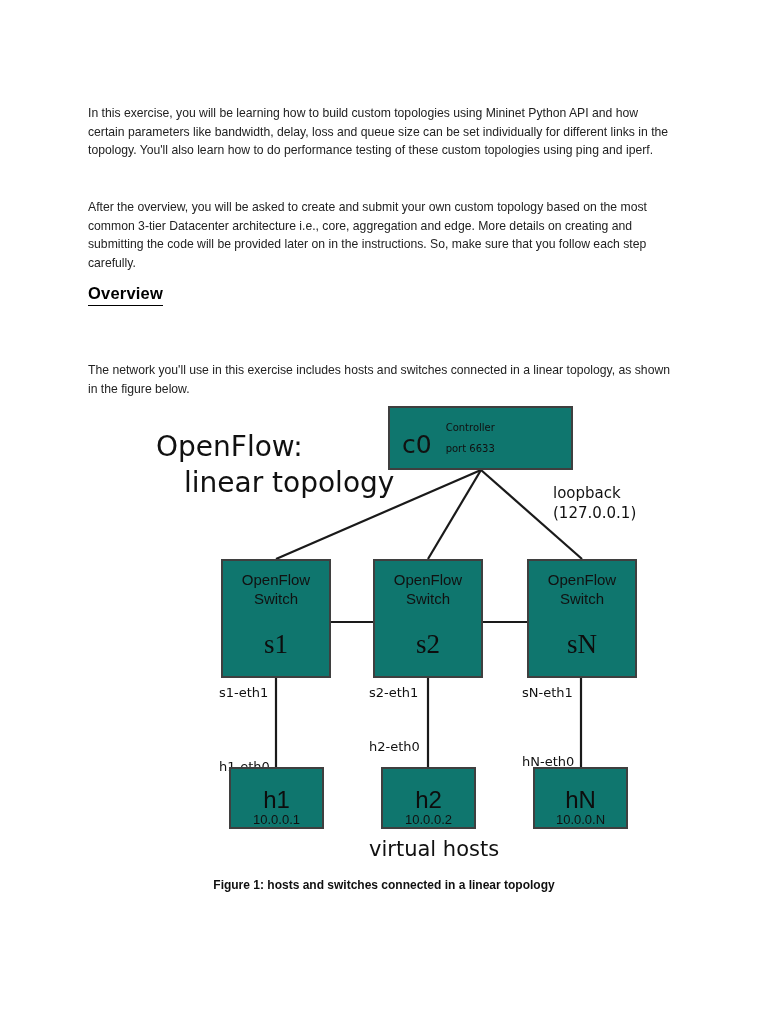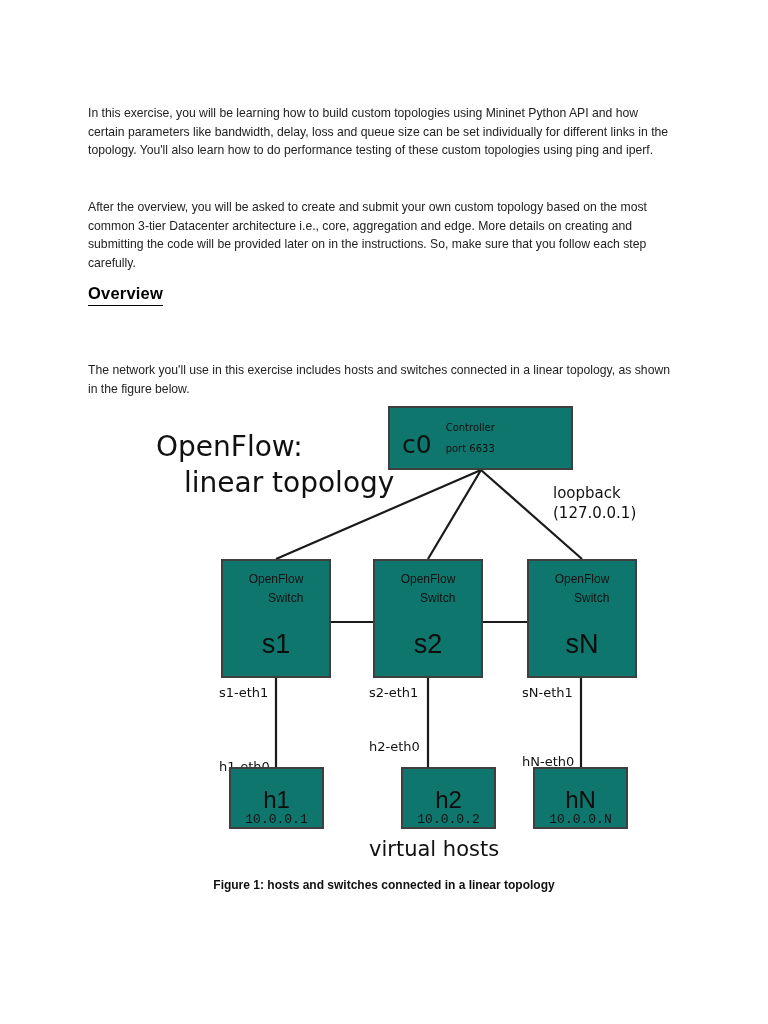--- a/index.html
+++ b/index.html
@@ -112,56 +112,56 @@
     width: 110px;
     height: 119px;
     top: 164px;
     justify-content: flex-start;
     padding-top: 9px;
   }
   #node-s1 { left: 221px; }
   #node-s2 { left: 373px; }
   #node-sN { left: 527px; }
   .switch .sw-title {
-    font-size: 12px;
+    font-size: 15px;
     line-height: 19px;
-    text-align: right;
+    text-align: center;
     color: #111111;
     font-family: "Liberation Sans", sans-serif;
   }
   .switch .sw-id {
     font-size: 27px;
     line-height: 29px;
     margin-top: 22px;
     color: #0d0d0d;
-    font-family: Liberation Sans, sans-serif;
+    font-family: Liberation Serif, serif;
   }
 
   
   .host {
     width: 95px;
     height: 62px;
     top: 372px;
     justify-content: flex-end;
   }
   #node-h1 { left: 229px; }
-  #node-h2 { left: 401px; }
+  #node-h2 { left: 381px; }
   #node-hN { left: 533px; }
   .host .h-id {
     font-size: 24px;
     line-height: 24px;
     color: #0d0d0d;
     font-family: "Liberation Sans", sans-serif;
   }
   .host .h-ip {
     font-size: 13px;
     line-height: 14px;
     margin-top: 1px;
     color: #111111;
-    font-family: Liberation Mono, monospace;
+    font-family: Liberation Sans, sans-serif;
   }
 
   
   .fig-label {
     position: absolute;
     color: #111111;
     font-family: "DejaVu Sans", sans-serif;
     white-space: nowrap;
   }
   #fig-title {

